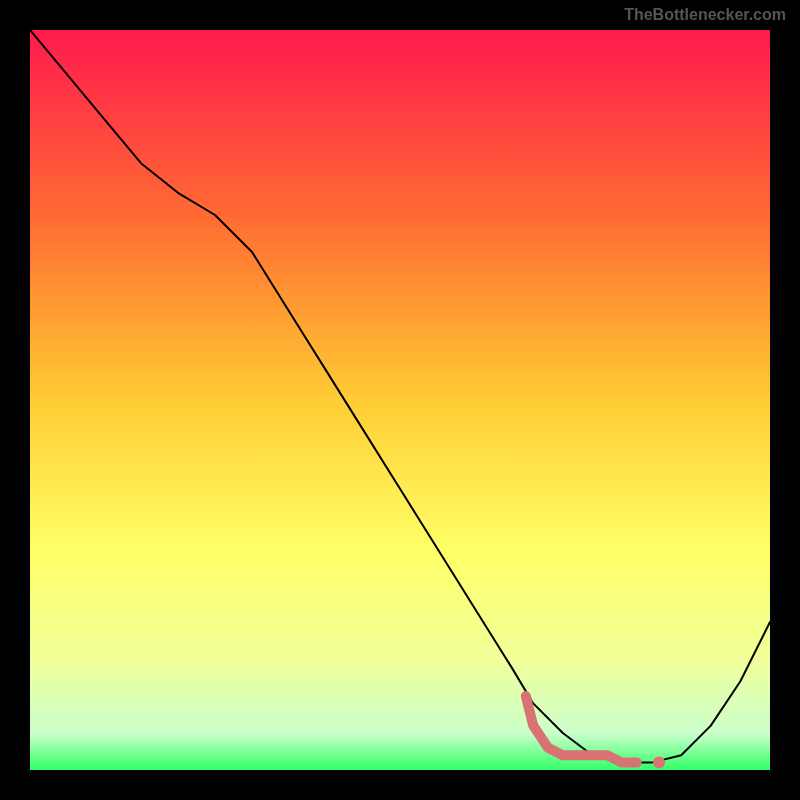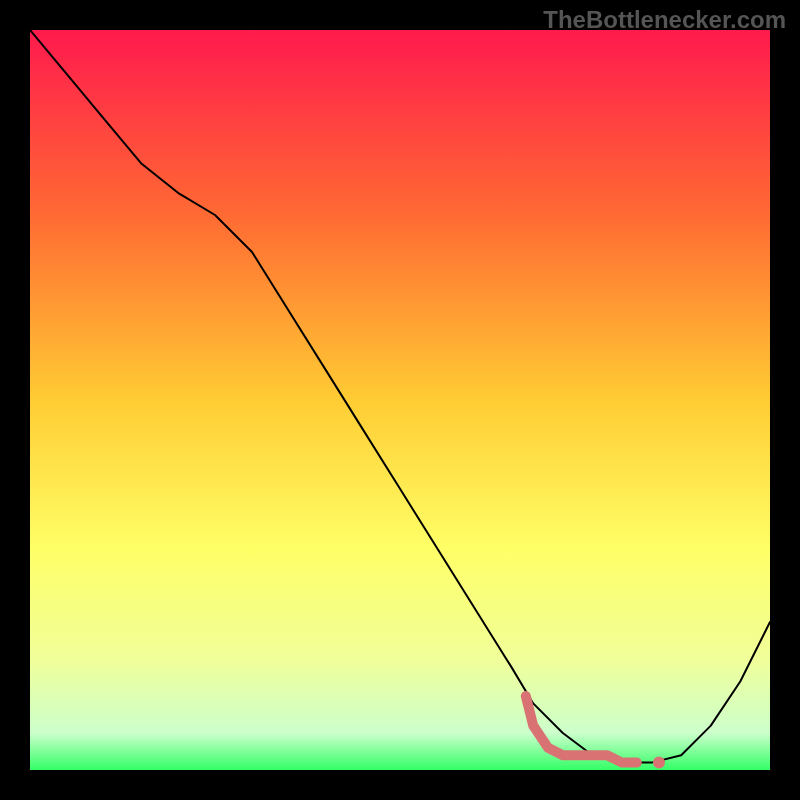--- a/index.html
+++ b/index.html
@@ -8,21 +8,21 @@
     height: 800px;
     background: #000;
     position: relative;
     font-family: Arial, sans-serif;
   }
   .watermark {
     position: absolute;
     top: 6px;
     right: 14px;
     color: #555;
-    font-size: 24px;
+    font-size: 16px;
     font-weight: bold;
     z-index: 10;
   }
   .plot-area {
     position: absolute;
     top: 30px;
     left: 30px;
     width: 740px;
     height: 740px;
   }

